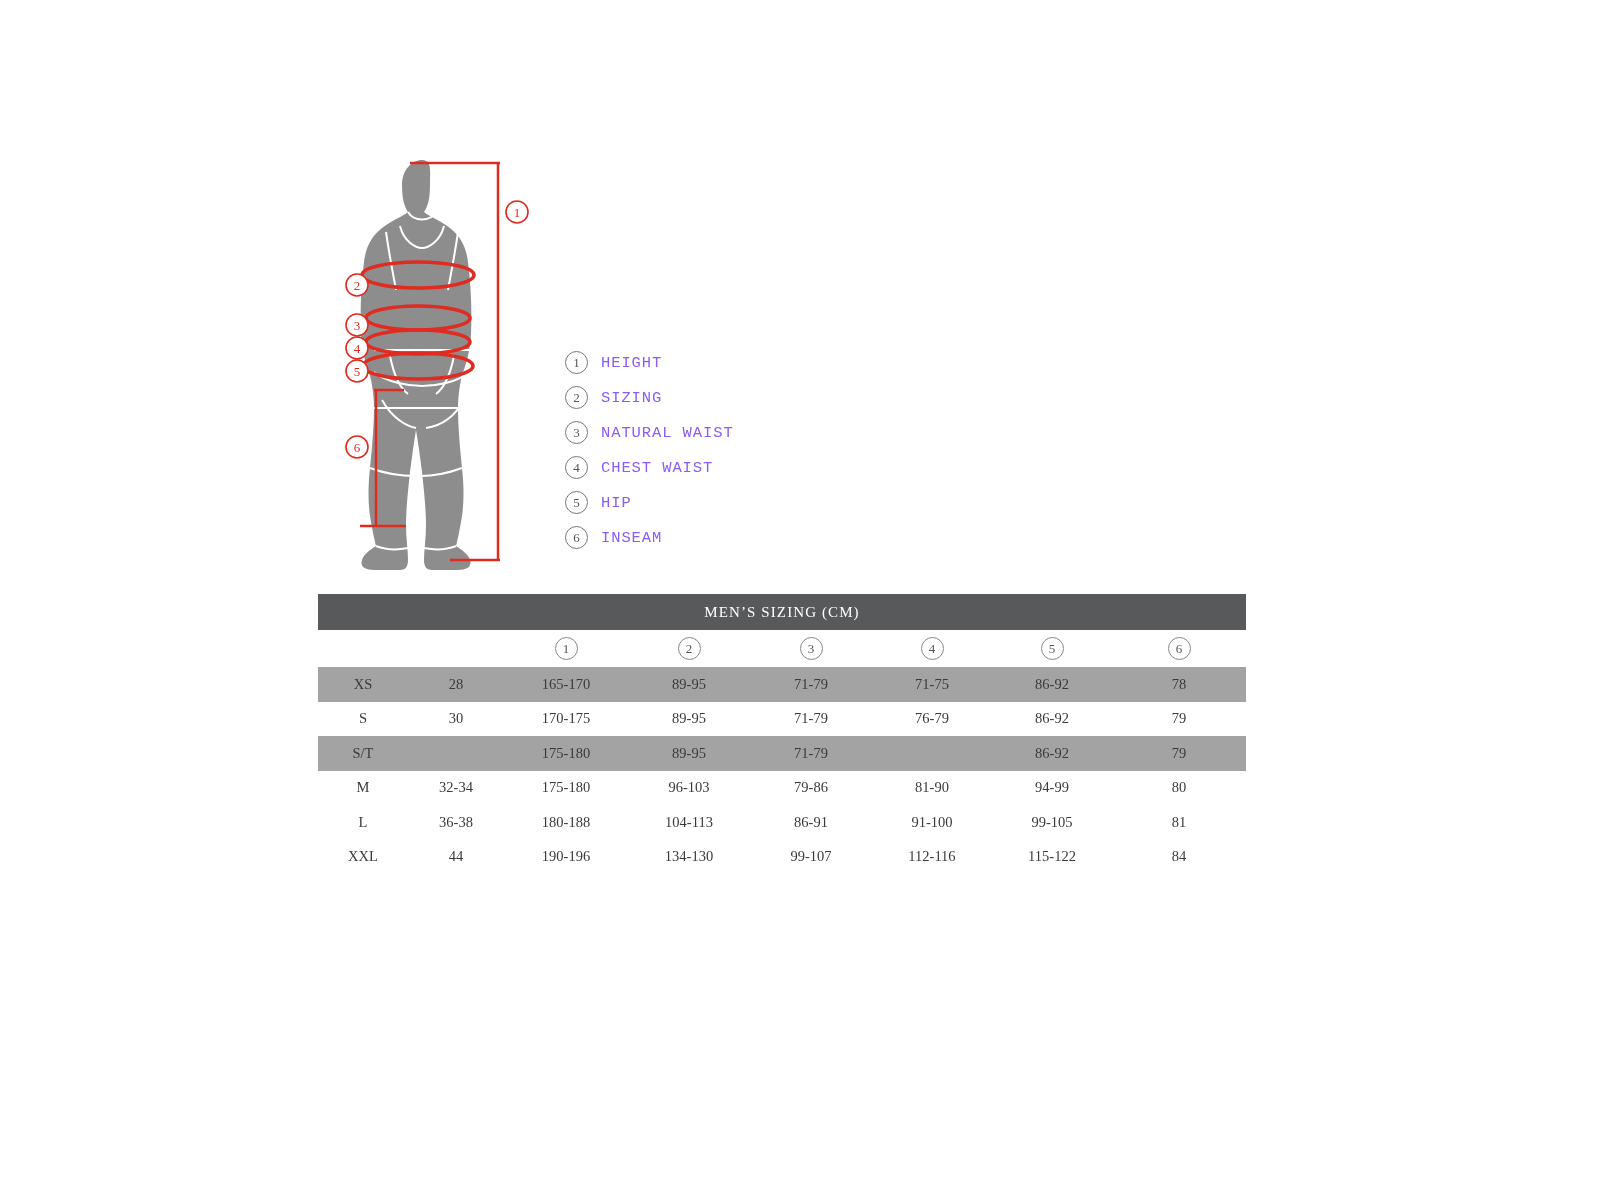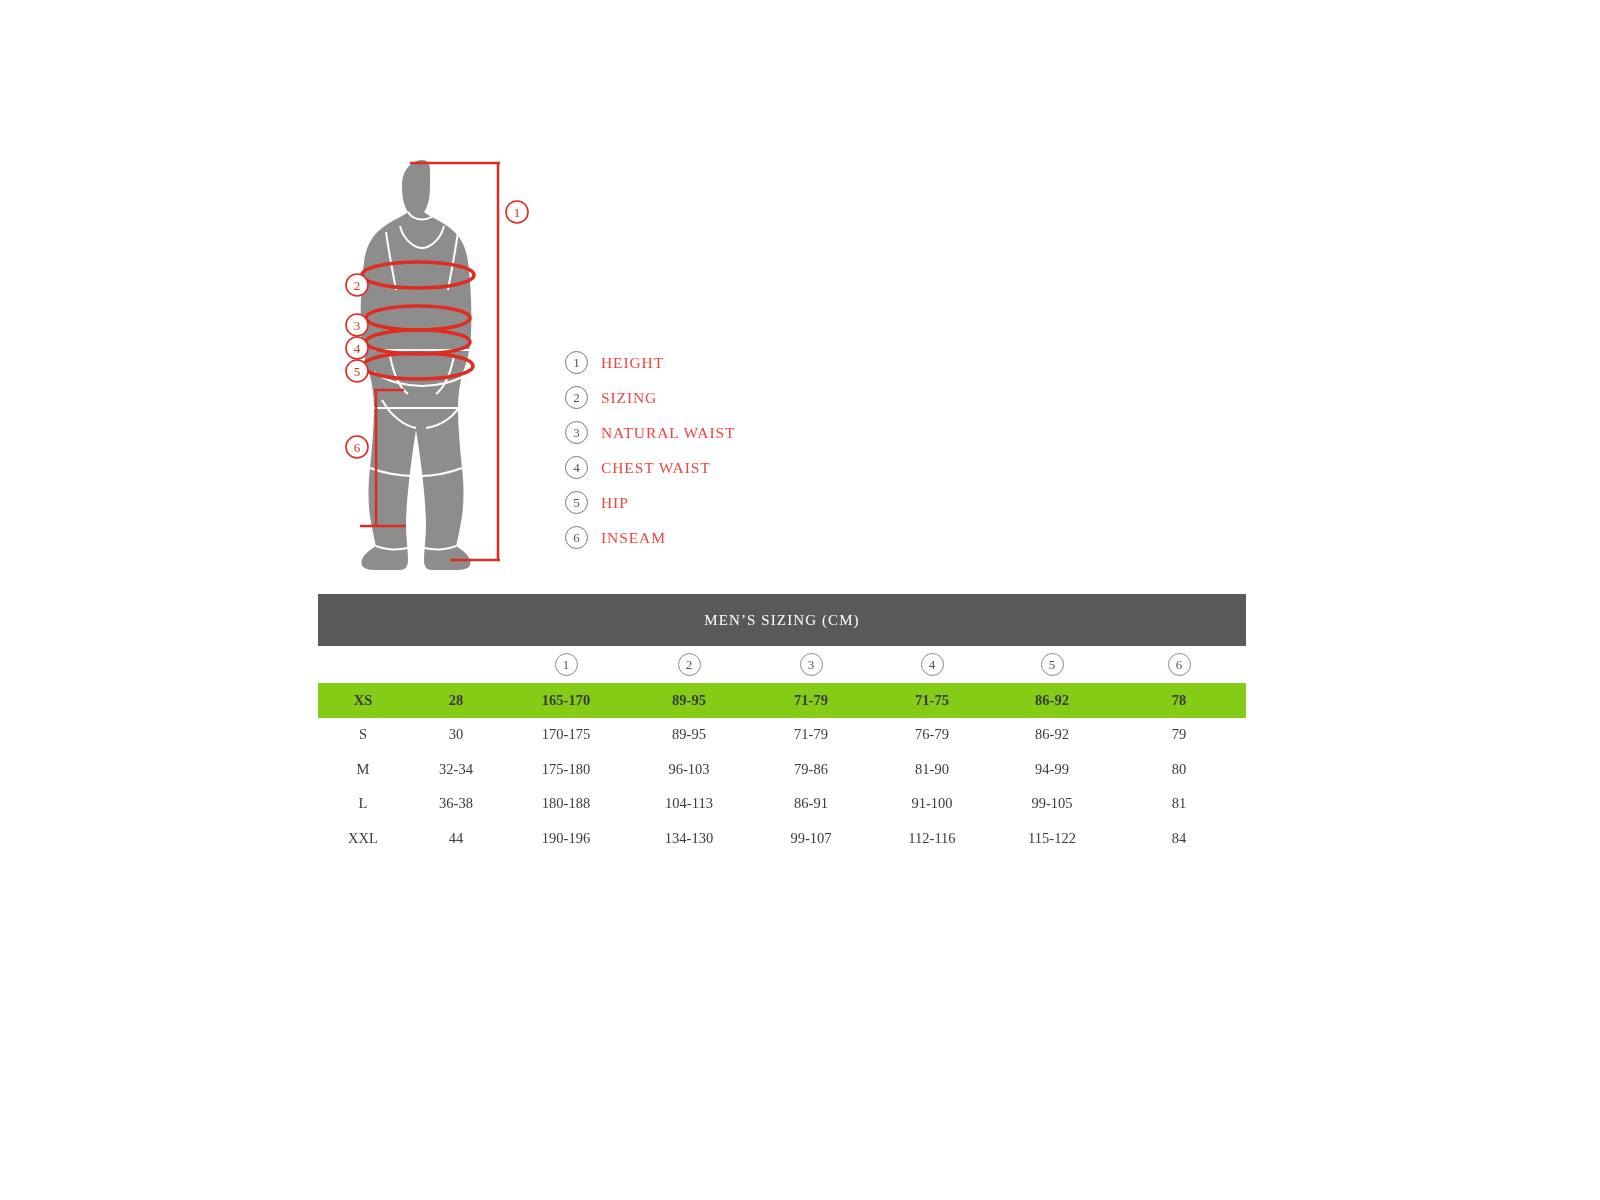--- a/index.html
+++ b/index.html
@@ -50,21 +50,22 @@
     font-size: 13px;
     line-height: 21px;
     text-align: center;
     margin-right: 13px;
     font-family: "Liberation Serif", serif;
     flex: none;
   }
   .legend-label {
     font-size: 15.5px;
     letter-spacing: 0.9px;
-    color: #ef4444;
+    color: #8b5cf6;
+    font-family: Liberation Mono, monospace;
   }
 
   
   #sizing-table {
     position: absolute;
     left: 318px;
     top: 594px;
     width: 928px;
     border-collapse: collapse;
     table-layout: fixed;
@@ -72,21 +73,21 @@
   #sizing-table td, #sizing-table th {
     padding: 0;
     margin: 0;
   }
   .table-title {
     background: #58595b;
     color: #ffffff;
     font-size: 15px;
     letter-spacing: 1.1px;
     text-align: center;
-    height: 52px;
+    height: 36px;
     font-weight: normal;
   }
   .hdr-row td {
     height: 37px;
     text-align: center;
     vertical-align: middle;
     background: #ffffff;
   }
   .hdr-num {
     display: inline-block;
@@ -100,22 +101,21 @@
     text-align: center;
   }
   .data-row td {
     height: 34.5px;
     text-align: center;
     vertical-align: middle;
     font-size: 14.5px;
     color: #3a3a3a;
   }
   .data-row.shade td {
-    background: #84cc16;
-    font-weight: bold;
+    background: #a3a3a3;
   }
   .data-row.plain td {
     background: #ffffff;
   }
   .col-size   { width: 90px; }
   .col-alpha  { width: 96px; }
   .col-c1     { width: 124px; }
   .col-c2     { width: 122px; }
   .col-c3     { width: 122px; }
   .col-c4     { width: 120px; }
@@ -282,20 +282,30 @@
     <tr class="data-row plain">
       <td>S</td>
       <td>30</td>
       <td>170-175</td>
       <td>89-95</td>
       <td>71-79</td>
       <td>76-79</td>
       <td>86-92</td>
       <td>79</td>
     </tr>
+    <tr class="data-row shade">
+      <td>S/T</td>
+      <td></td>
+      <td>175-180</td>
+      <td>89-95</td>
+      <td>71-79</td>
+      <td></td>
+      <td>86-92</td>
+      <td>79</td>
+    </tr>
     <tr class="data-row plain">
       <td>M</td>
       <td>32-34</td>
       <td>175-180</td>
       <td>96-103</td>
       <td>79-86</td>
       <td>81-90</td>
       <td>94-99</td>
       <td>80</td>
     </tr>

